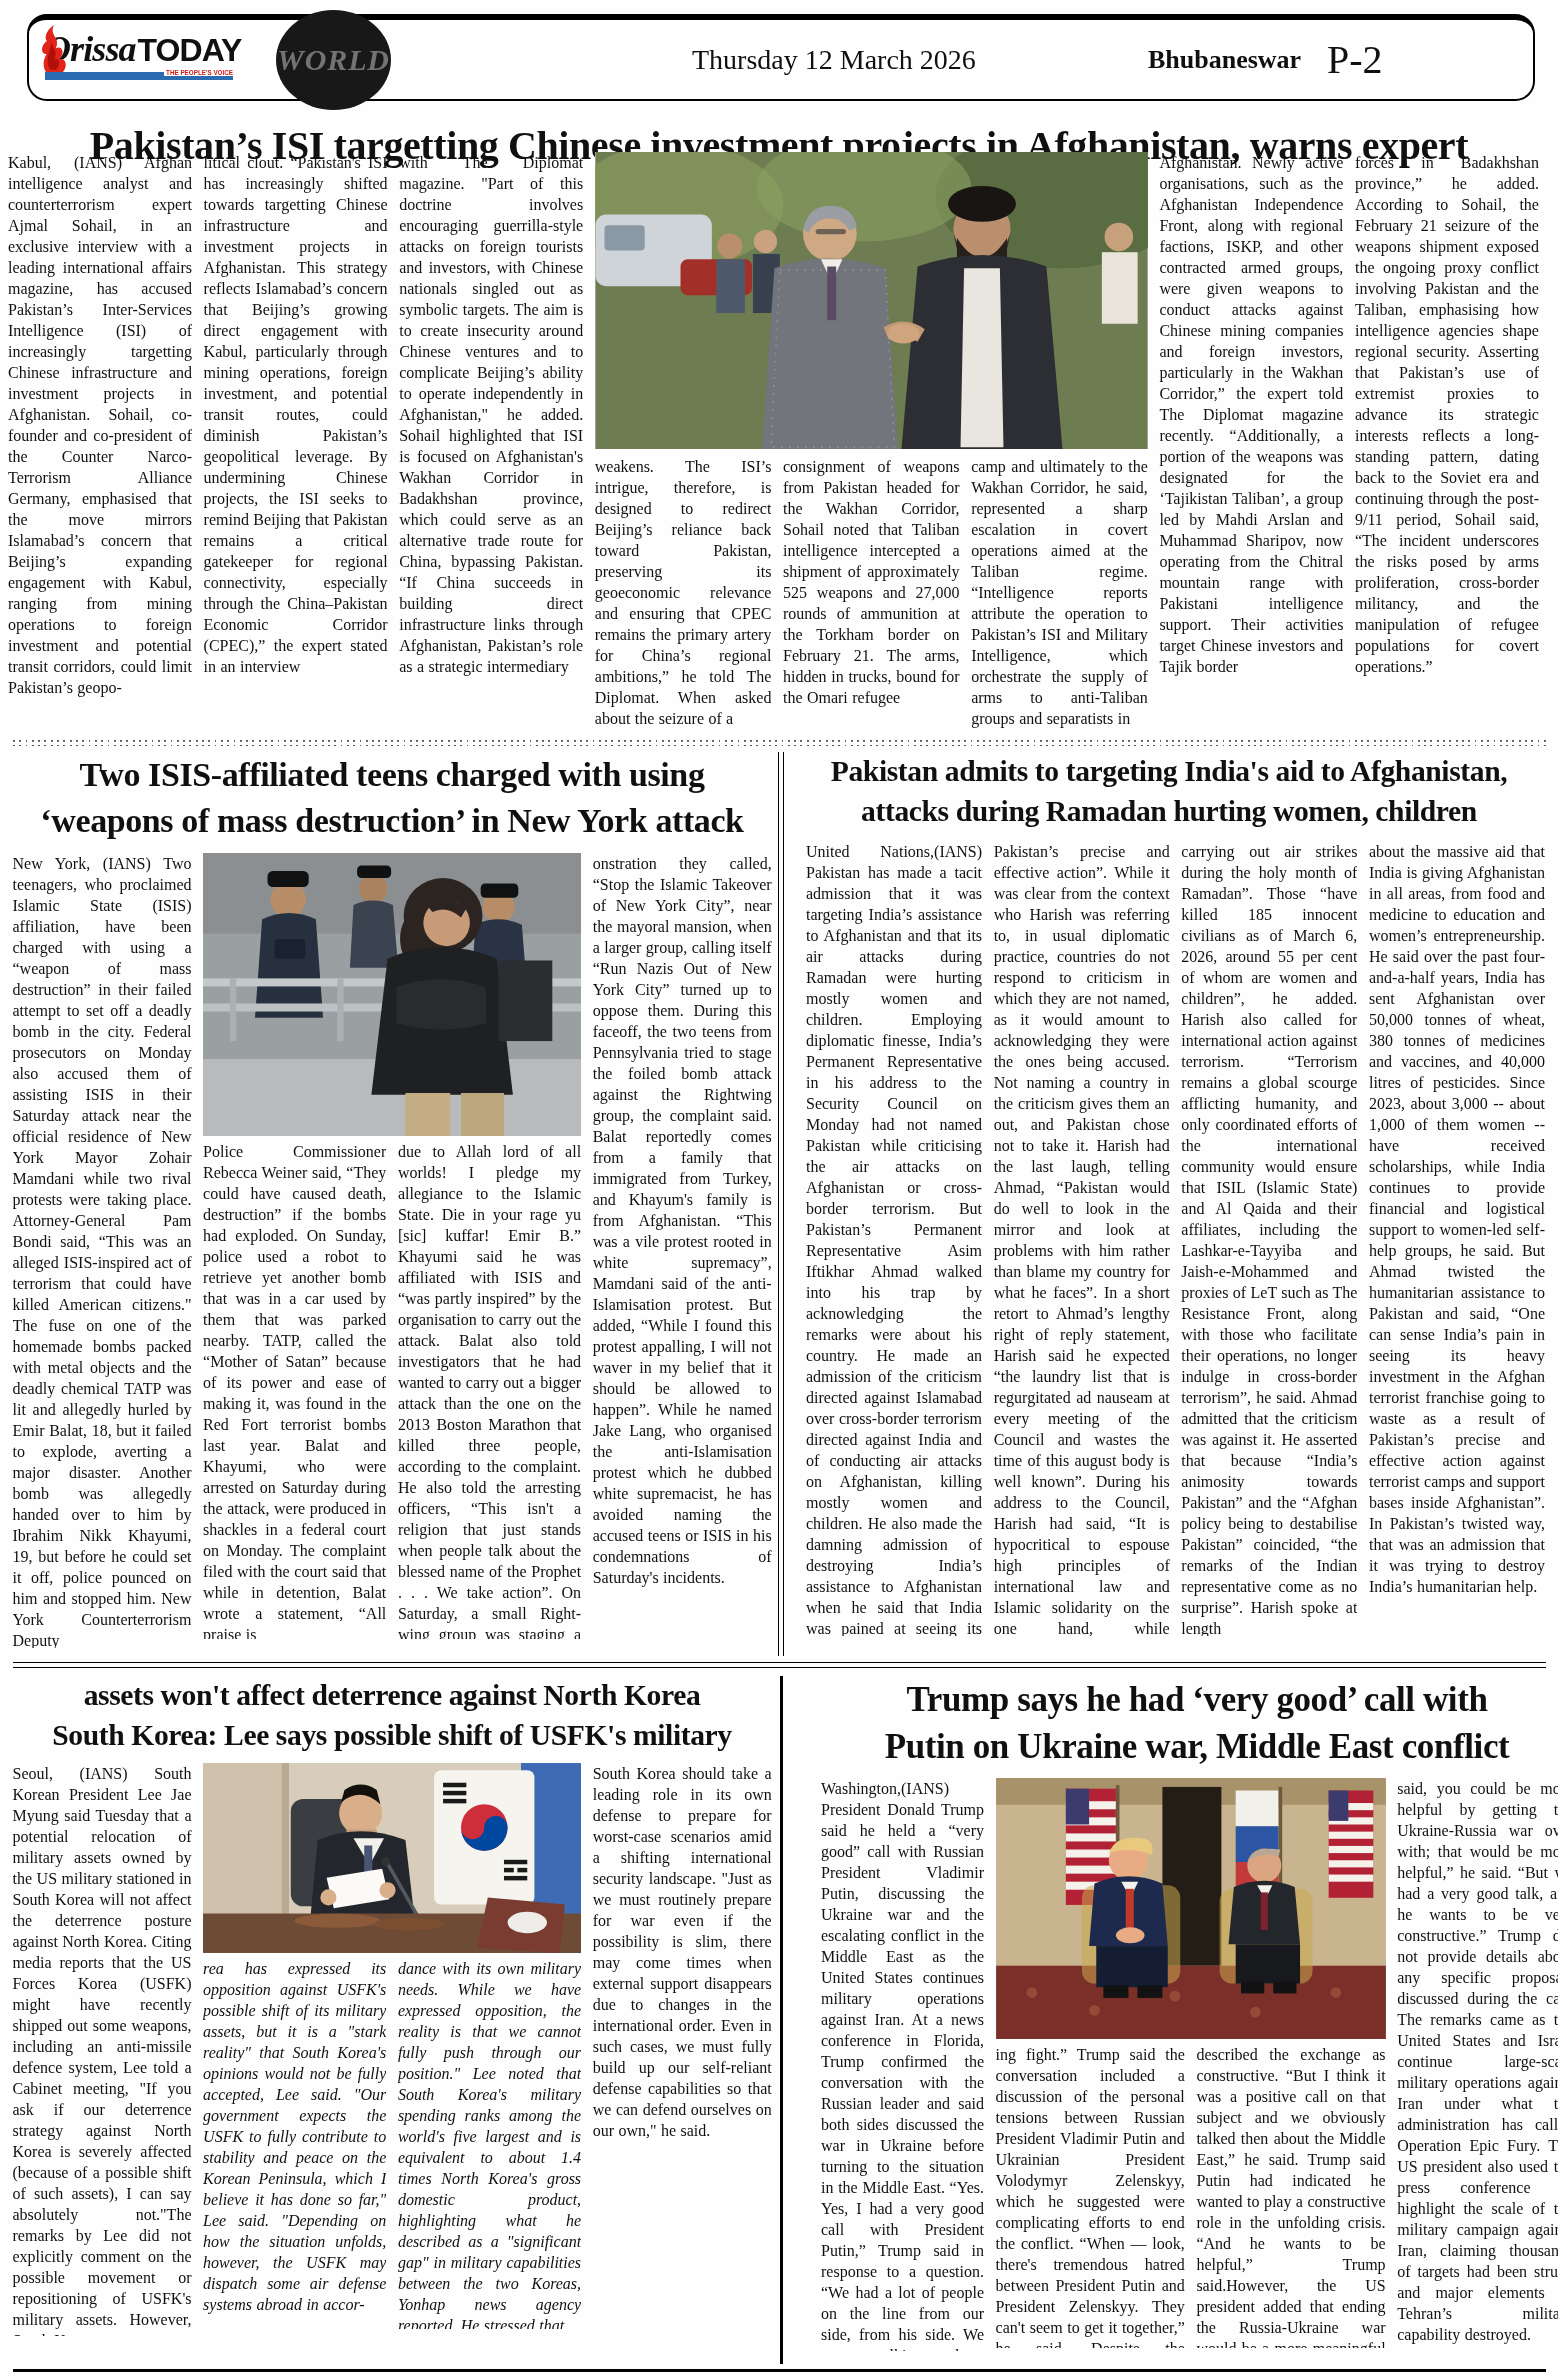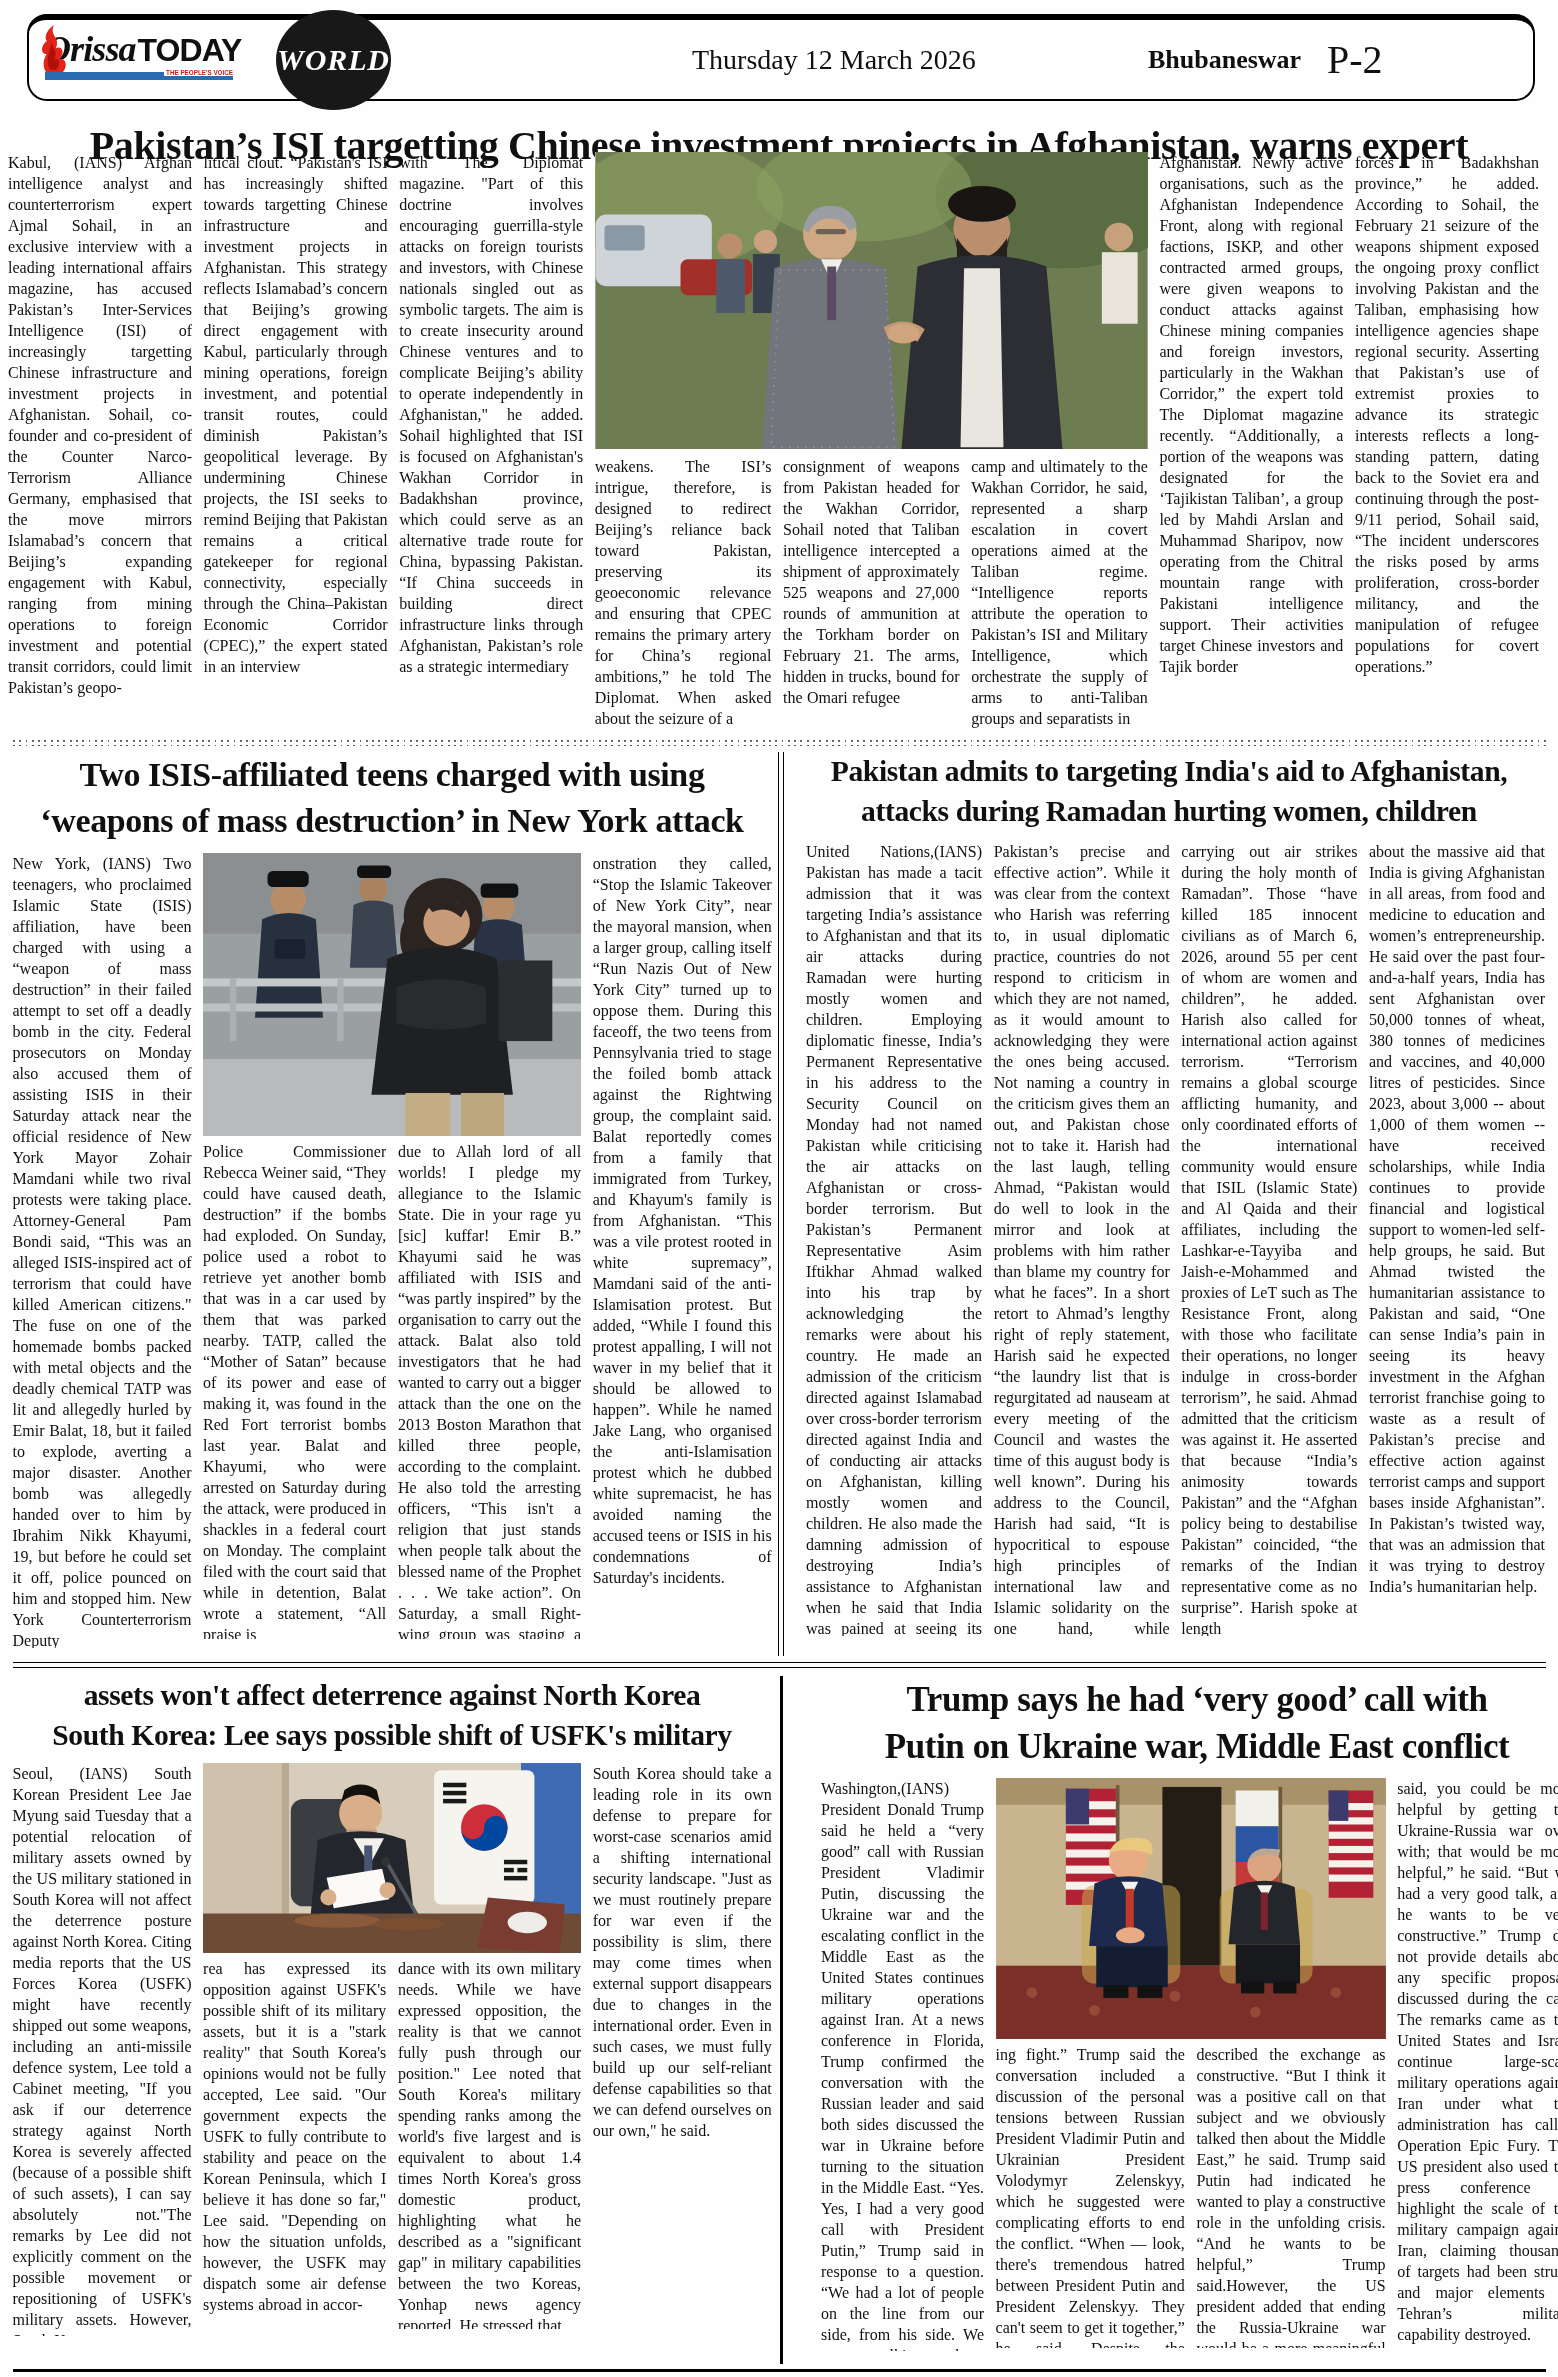--- a/index.html
+++ b/index.html
@@ -15,21 +15,21 @@
   .brand-orissa{font-style:italic;font-size:36px;font-weight:bold;
                 font-family:"Liberation Serif",serif;letter-spacing:-0.9px;}
   .brand-today{font-family:"Liberation Sans",sans-serif;font-weight:bold;
                font-size:32px;letter-spacing:-0.9px;margin-left:1.8px;}
   .brand-bar{height:8px;background:#2b6cb0;width:188px;margin-top:1.8px;position:relative;}
   .brand-tagline{position:absolute;right:-1.8px;top:-2.7px;font-family:"Liberation Sans",sans-serif;
                  font-size:6.3px;color:#d11a12;font-weight:bold;background:#fff;padding:0 1.8px;}
   .flame{position:absolute;left:-9px;top:-5.4px;}
   .world-badge{width:115px;height:100px;background:#181818;border-radius:50%;
                display:flex;align-items:center;justify-content:center;margin-left:25px;}
-  .world-text{color:#ffffff;font-style:italic;font-weight:bold;font-size:30px;
+  .world-text{color:#737373;font-style:italic;font-weight:bold;font-size:30px;
               font-family:"Liberation Serif",serif;letter-spacing:0.9px;}
   .mast-date{position:absolute;left:663px;font-size:28px;font-weight:normal;}
   .mast-city{position:absolute;left:1119px;font-size:26px;font-weight:bold;}
   .mast-page{position:absolute;left:1298px;font-size:40px;}
 
   
   .h-xl{position:absolute;left:12.5px;top:95px;width:1533px;text-align:center;
         font-size:40px;font-weight:bold;letter-spacing:-0.4px;white-space:nowrap;}
   .h-lg{font-weight:bold;text-align:center;letter-spacing:-0.4px;line-height:1.35;}
 
@@ -74,21 +74,21 @@
   .a3 .h-lg{font-size:29.6px;}
   .a3-body{display:flex;gap:11.6px;margin-top:9px;margin-left:13px;}
   .a3-body .col{flex:1 1 0;height:795px;}
 
   
   .a4{left:12.5px;top:1676px;width:759px;}
   .a4 .h-lg{font-size:29.6px;}
   .a4-body{display:flex;gap:11.6px;margin-top:7.2px;}
   .a4-body .side{flex:0 0 179px;height:573px;}
   .a4-center{flex:0 0 378px;display:flex;flex-direction:column;}
-  .a4-sub{display:flex;gap:11.6px;margin-top:5.4px;}
+  .a4-sub{display:flex;gap:11.6px;margin-top:5.4px;font-style:italic;}
   .a4-sub .col{flex:1 1 0;height:371px;}
 
   
   .a5{left:793px;top:1676px;width:752px;margin-left:28px;}
   .a5 .h-lg{font-size:35px;}
   .a5-body{display:flex;gap:11.6px;margin-top:7.2px;}
   .a5-col1{flex:0 0 163px;height:573px;}
   .a5-center{flex:0 0 390px;display:flex;flex-direction:column;}
   .a5-sub{display:flex;gap:11.6px;margin-top:5.4px;}
   .a5-sub .col{flex:1 1 0;height:304px;}

